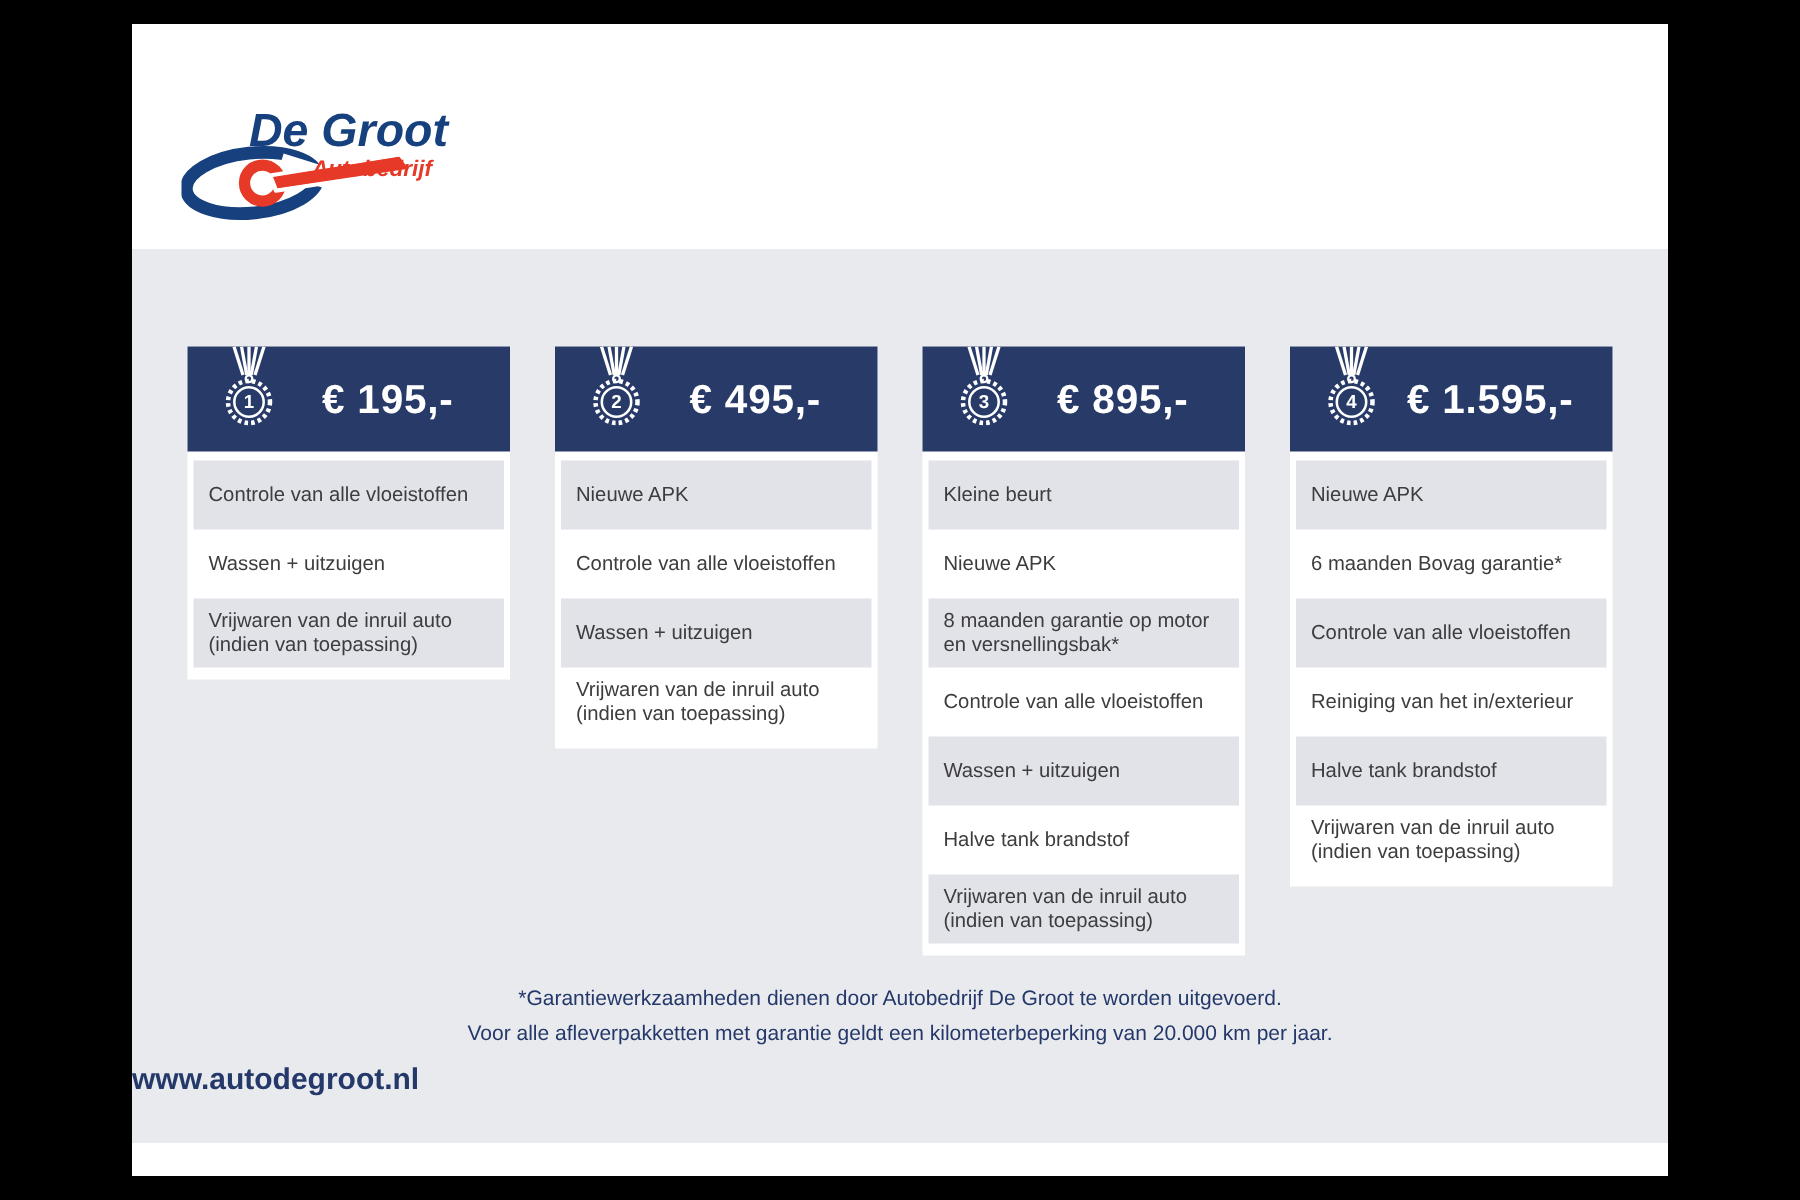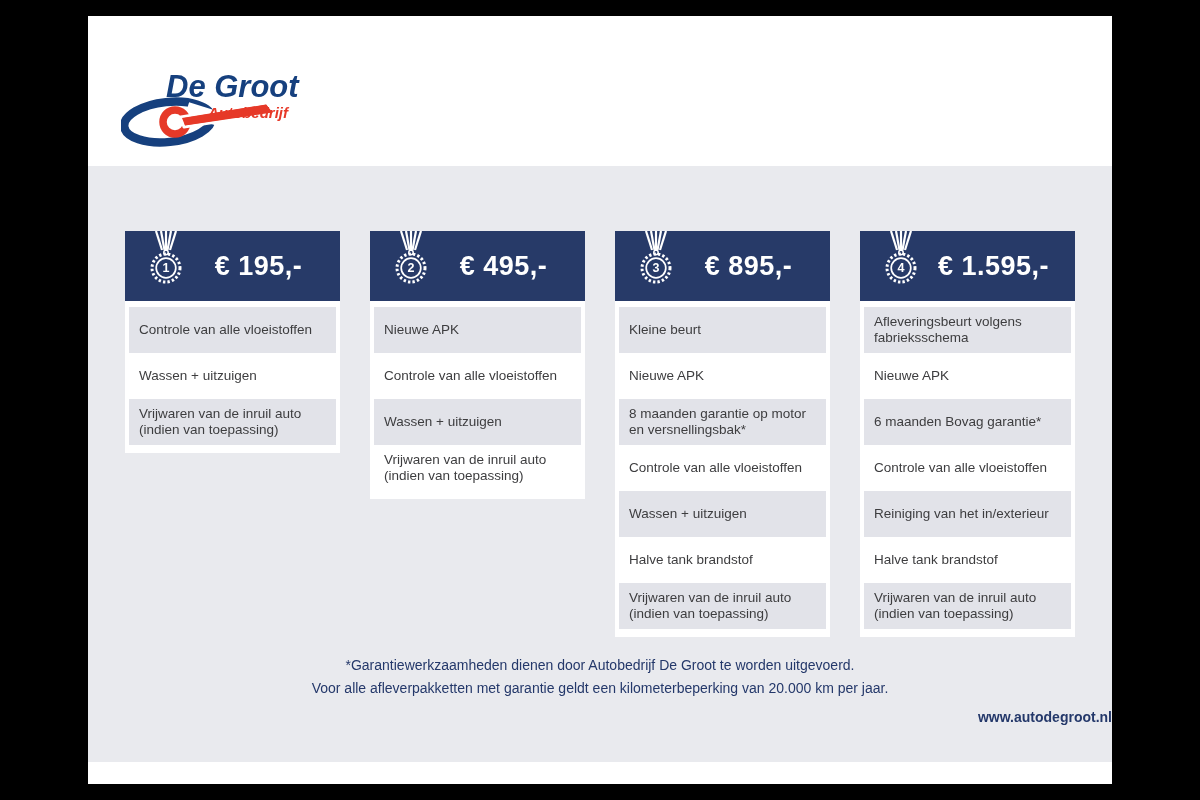--- a/index.html
+++ b/index.html
@@ -51,21 +51,21 @@
   .item-list{list-style:none;margin:6px 4px 8px 4px;padding:0;}
   .item-list li{
     min-height:46px;display:flex;align-items:center;box-sizing:border-box;
     padding:4px 10px;font-size:13.5px;line-height:16px;color:#3d3d3f;
   }
   .item-list li:nth-child(odd){background:#e2e3e9;}
   
   .footnotes{margin-top:16px;text-align:center;}
   .footnote-line{font-size:14px;line-height:23px;color:#24386a;}
   .website{
-    margin-top:9px;text-align:right;font-size:14px;font-weight:bold;color:#24386a;
+    margin-top:9px;text-align:left;font-size:20px;font-weight:bold;color:#24386a;
   }
   
   .bottom-band{height:22px;background:#ffffff;}
 </style>
 </head>
 <body>
 
 <div class="frame">
 
   <div class="top-band">
@@ -173,21 +173,20 @@
               <line x1="27" y1="0" x2="21" y2="19" stroke="#fff" stroke-width="2.2"></line>
               <circle cx="17" cy="21.5" r="2.2" fill="none" stroke="#fff" stroke-width="1.5"></circle>
               <circle cx="17" cy="37" r="14" fill="none" stroke="#fff" stroke-width="3" stroke-dasharray="2.4 2.1"></circle>
               <circle cx="17" cy="37" r="9.8" fill="none" stroke="#fff" stroke-width="1.7"></circle>
             </svg>
             <span class="medal-num">4</span>
           </div>
           <span class="price">€ 1.595,-</span>
         </div>
         <ul class="item-list">
-            <li>Afleveringsbeurt volgens fabrieksschema</li>
             <li>Nieuwe APK</li>
             <li>6 maanden Bovag garantie*</li>
             <li>Controle van alle vloeistoffen</li>
             <li>Reiniging van het in/exterieur</li>
             <li>Halve tank brandstof</li>
             <li>Vrijwaren van de inruil auto (indien van toepassing)</li>
           </ul>
       </div>
 
     </div>

